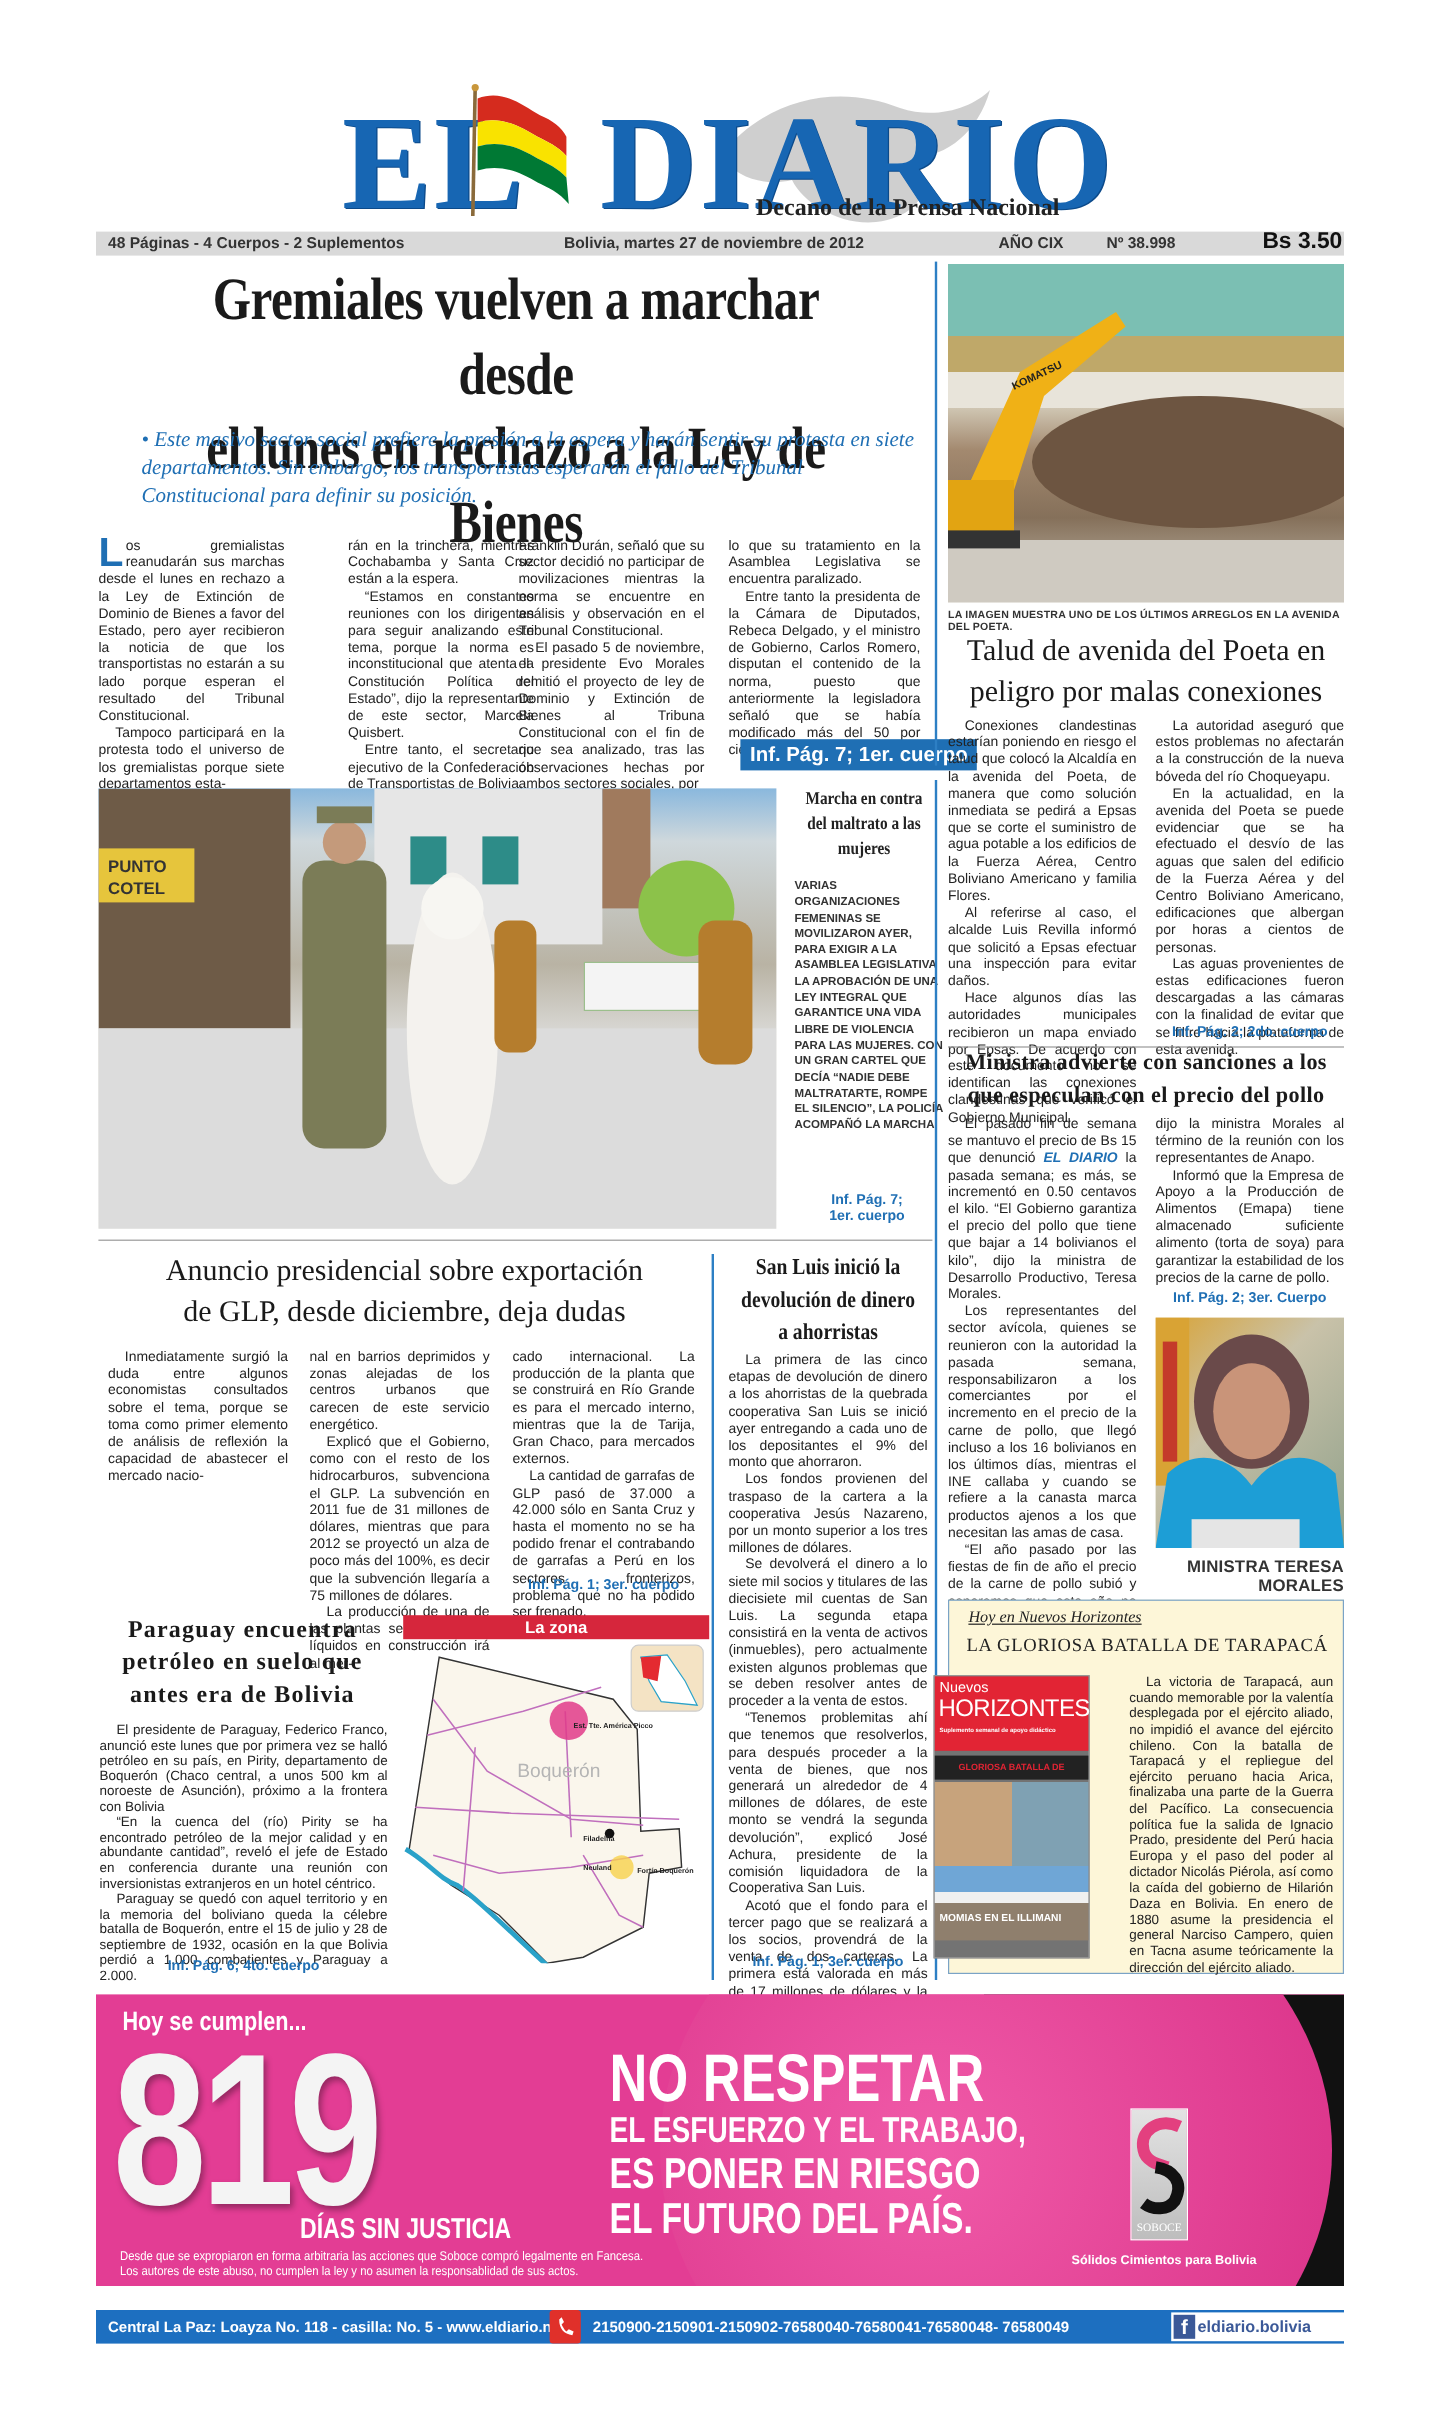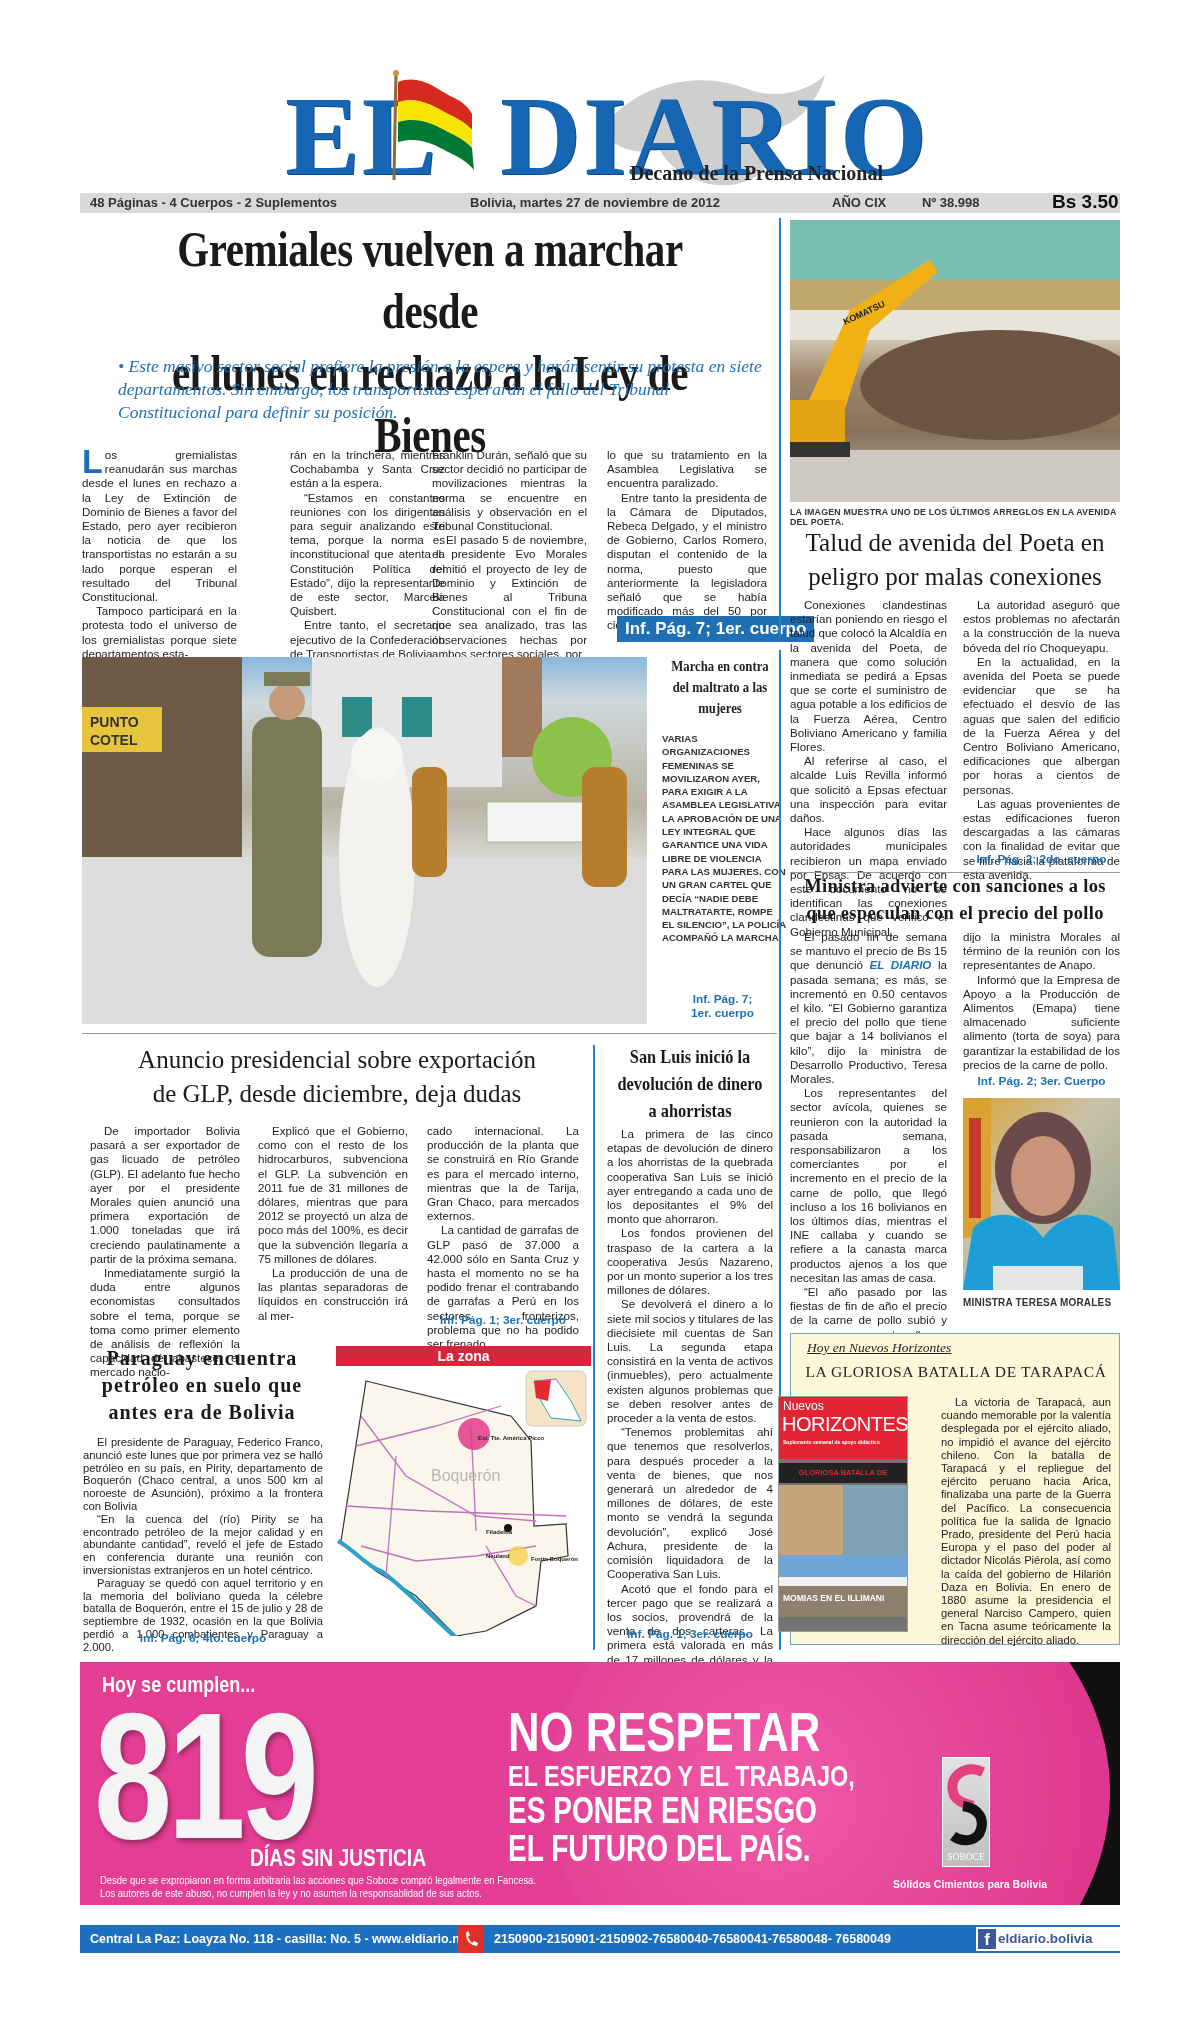--- a/index.html
+++ b/index.html
@@ -198,32 +198,32 @@
 <div id="photo-ministra" class="photo">
   <svg width="157" height="192" viewBox="0 0 157 192">
     <rect x="0" y="0" width="28" height="140" fill="#d9a334"></rect>
     <rect x="6" y="20" width="12" height="100" fill="#c43a2a"></rect>
     <ellipse cx="80" cy="70" rx="48" ry="56" fill="#6a4a4a"></ellipse>
     <ellipse cx="80" cy="78" rx="32" ry="40" fill="#c99479"></ellipse>
     <path d="M0 192 L10 130 C30 110, 60 112, 80 140 C100 112, 130 110, 150 130 L157 192 Z" fill="#1d9ed6"></path>
     <rect x="30" y="168" width="90" height="24" fill="#e5e5e5"></rect>
   </svg>
 </div>
-<div class="caption" style="left:963px; top:1297px; width:157px; text-align:left; font-size:10px;">MINISTRA TERESA MORALES</div>
+<div class="caption" style="left:963px; top:1297px; width:157px; text-align:right; font-size:14px;">MINISTRA TERESA MORALES</div>
 
 <div class="hrule" style="left:82px; top:1033px; width:695px;"></div>
 <div class="sec-head" style="left:82px; top:1043px; width:510px; font-size:25px; line-height:34px;">
   <div>Anuncio presidencial sobre exportación</div>
   <div>de GLP, desde diciembre, deja dudas</div>
 </div>
 <div class="body-col" style="left:90px; top:1124px; width:150px;">
-  <p>De importador Bolivia pasará a ser exportador de gas licuado de petróleo (GLP). El adelanto fue hecho ayer por el presidente Morales quien anunció una primera exportación de 1.000 toneladas que irá creciendo paulatinamente a partir de la próxima semana.</p>
   <p>Inmediatamente surgió la duda entre algunos economistas consultados sobre el tema, porque se toma como primer elemento de análisis de reflexión la capacidad de abastecer el mercado nacio-</p>
 </div>
 <div class="body-col" style="left:258px; top:1124px; width:150px;">
+  <p class="noind">nal en barrios deprimidos y zonas alejadas de los centros urbanos que carecen de este servicio energético.</p>
   <p>Explicó que el Gobierno, como con el resto de los hidrocarburos, subvenciona el GLP. La subvención en 2011 fue de 31 millones de dólares, mientras que para 2012 se proyectó un alza de poco más del 100%, es decir que la subvención llegaría a 75 millones de dólares.</p>
   <p>La producción de una de las plantas separadoras de líquidos en construcción irá al mer-</p>
 </div>
 <div class="body-col" style="left:427px; top:1124px; width:152px;">
   <p class="noind">cado internacional. La producción de la planta que se construirá en Río Grande es para el mercado interno, mientras que la de Tarija, Gran Chaco, para mercados externos.</p>
   <p>La cantidad de garrafas de GLP pasó de 37.000 a 42.000 sólo en Santa Cruz y hasta el momento no se ha podido frenar el contrabando de garrafas a Perú en los sectores fronterizos, problema que no ha podido ser frenado.</p>
 </div>
 <div class="abs ref" style="left:427px; top:1313px; width:152px;">Inf. Pág. 1; 3er. cuerpo</div>
 
 <div class="vrule" style="left:593px; top:1045px; height:605px;"></div>

